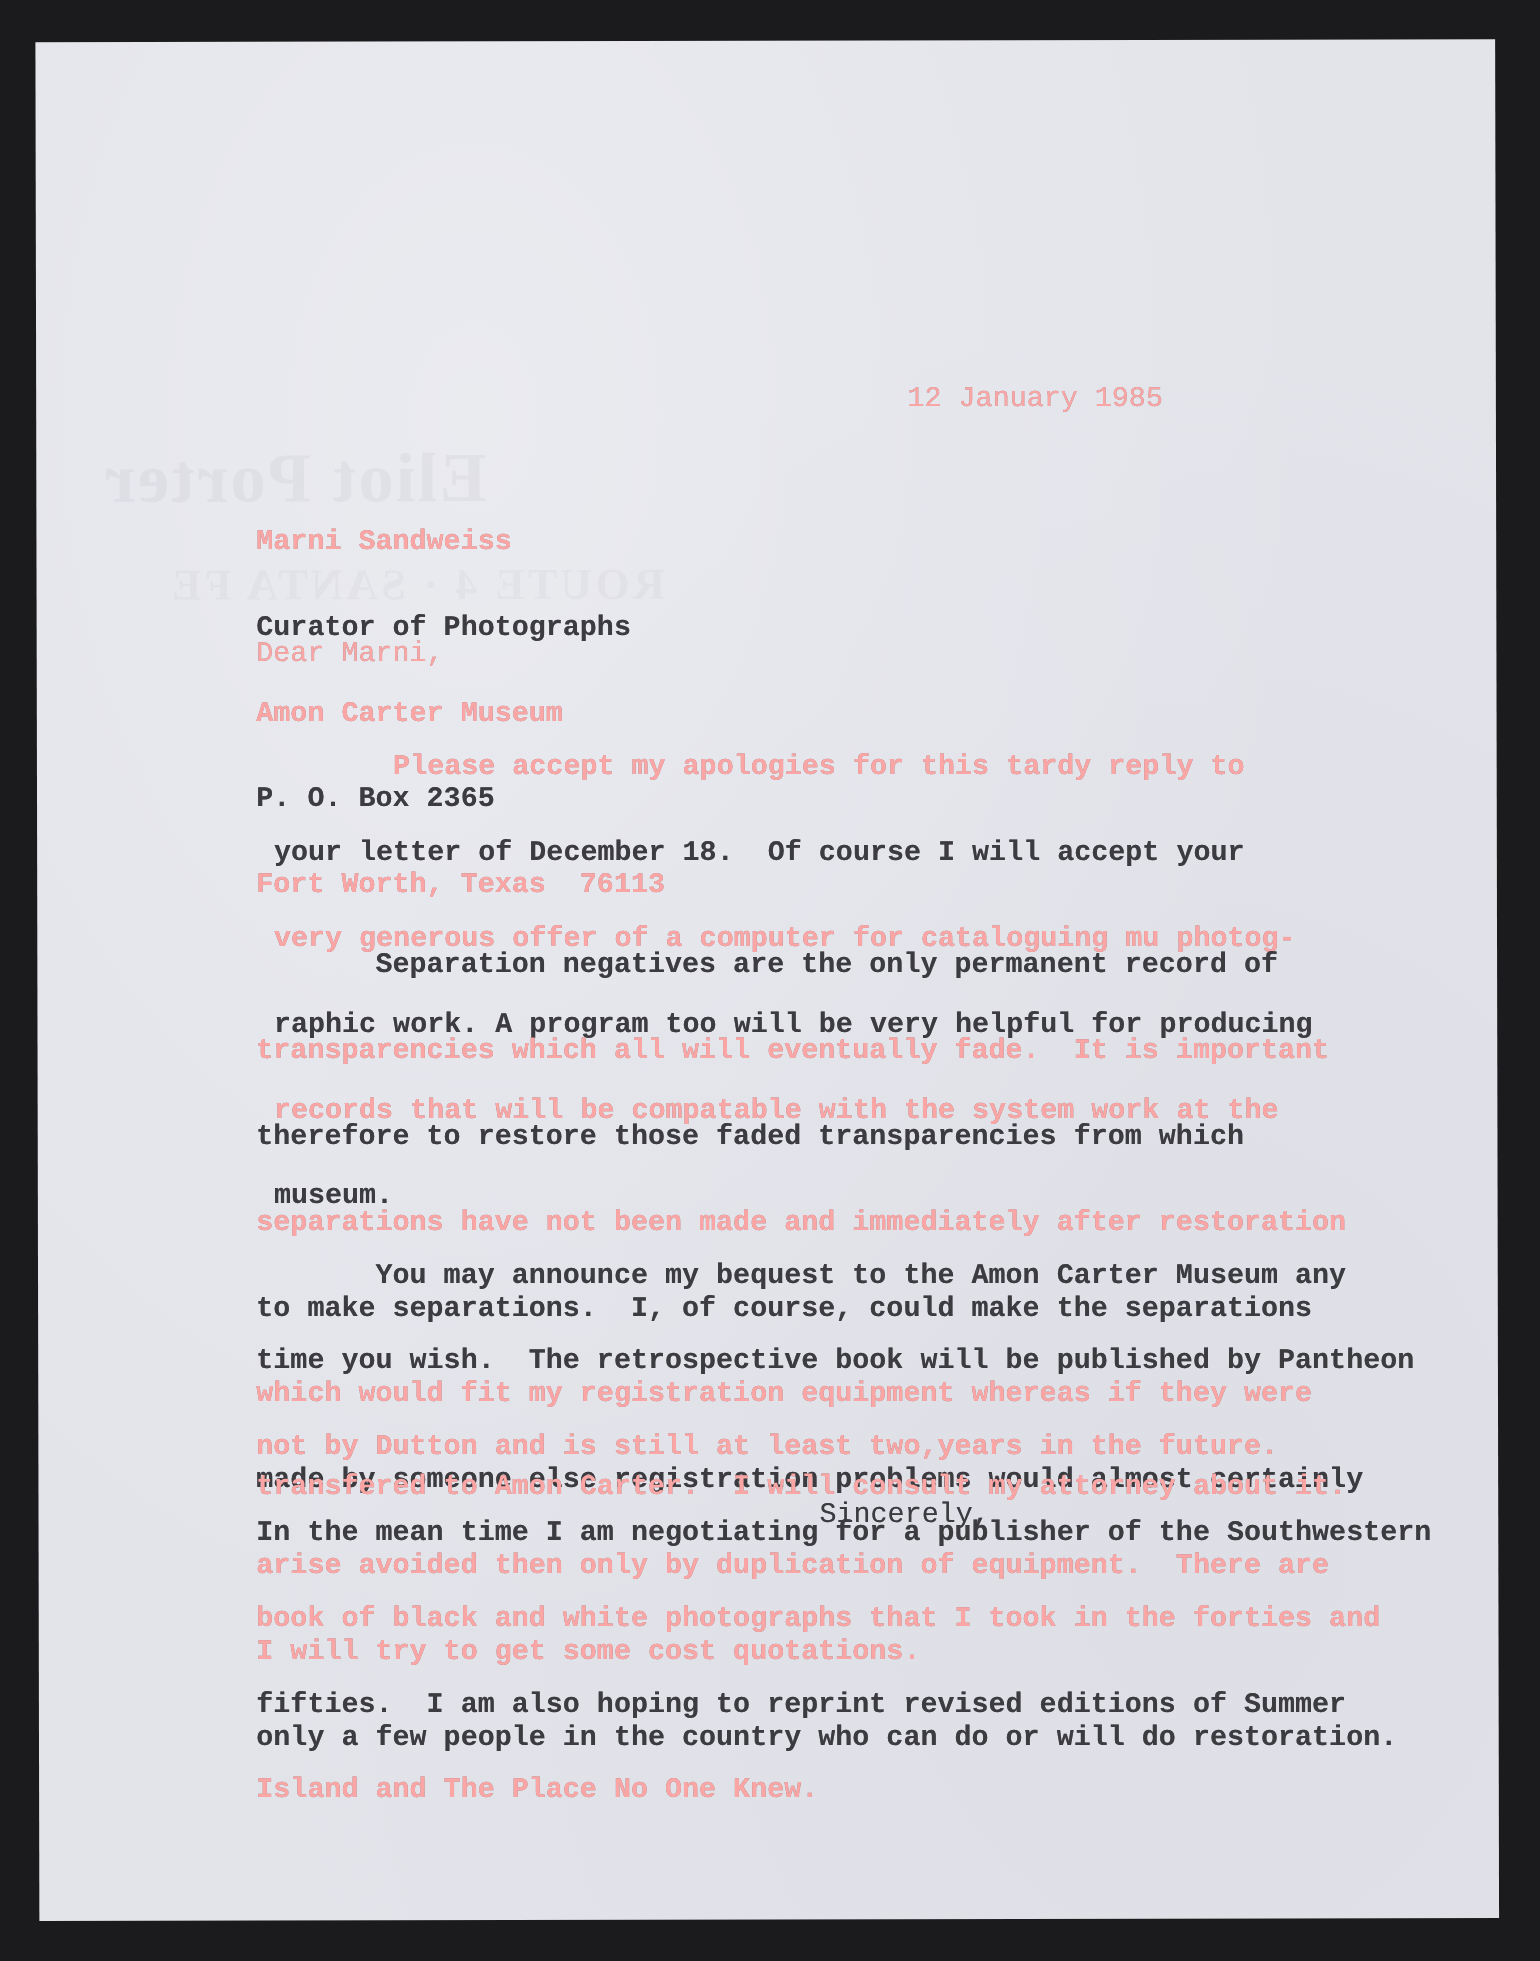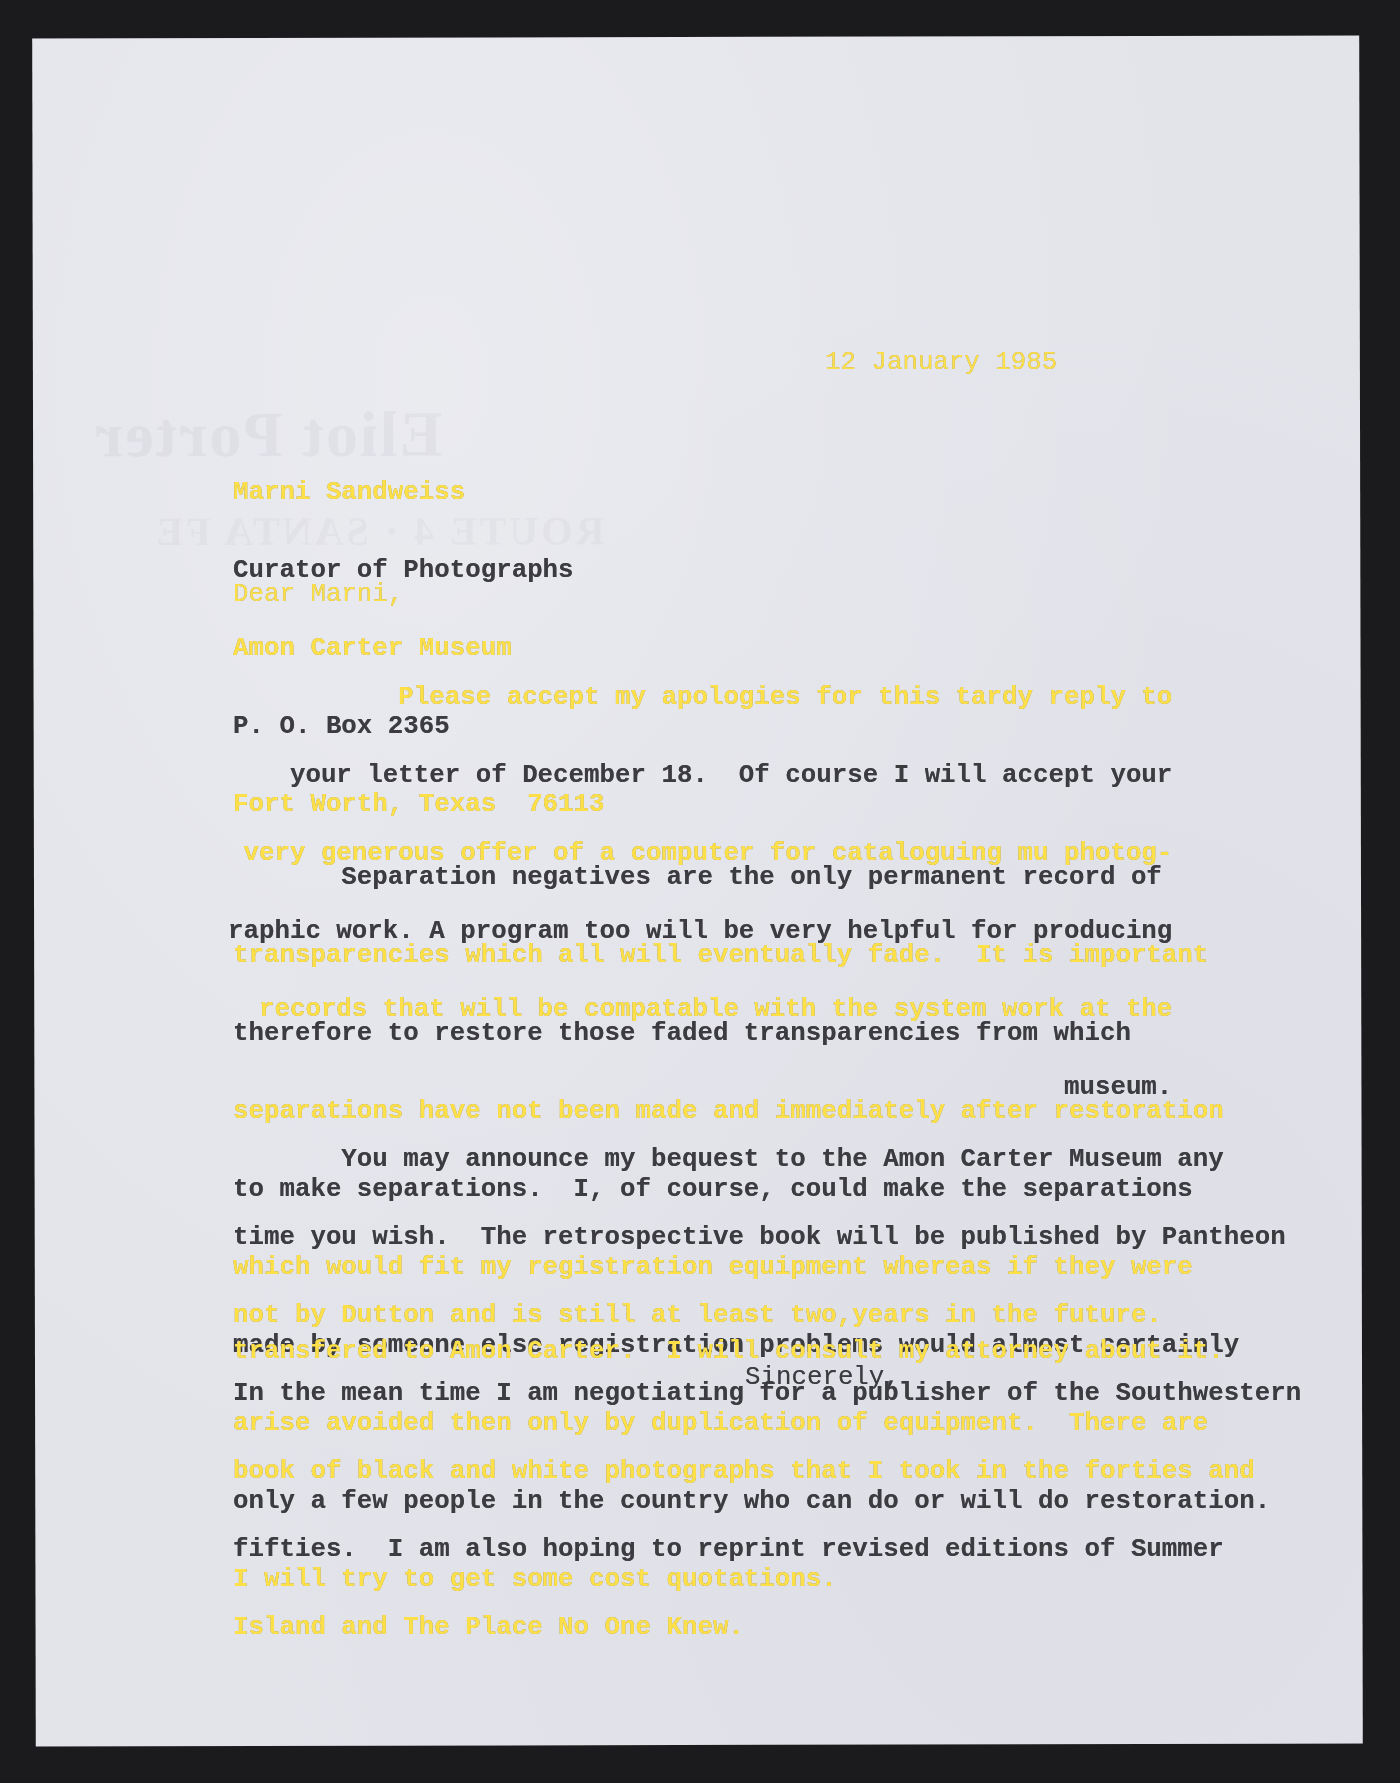--- a/index.html
+++ b/index.html
@@ -61,21 +61,21 @@
     color: #3b3b40;
     white-space: pre;
     margin: 0;
     text-shadow: 0 0 0.6px rgba(40,40,45,0.55);
   }
   .line {
     display: block;
     height: 26px;
     font-weight: bold;
   }
-  .dark { color: #fde047; }
+  .dark { color: #fca5a5; }
 </style>
 </head>
 <body>
 
 <div class="page">
   <div class="ghost">Eliot Porter</div>
   <div class="ghost2">ROUTE 4 · SANTA FE</div>
 </div>
 
 <div class="tw dark" style="left:825px; top:350px;">12 January 1985</div>
@@ -83,40 +83,40 @@
 <div class="tw" style="left:233px; top:428px;">
   <span class="line dark">Marni Sandweiss</span>
   <span class="line">Curator of Photographs</span>
   <span class="line dark">Amon Carter Museum</span>
   <span class="line">P. O. Box 2365</span>
   <span class="line dark">Fort Worth, Texas  76113</span>
 </div>
 
 <div class="tw dark" style="left:233px; top:582px;">Dear Marni,</div>
 
-<div class="tw" style="left:228px; top:633px;text-align:right;">
+<div class="tw" style="left:249px; top:633px;">
   <span class="line dark">       Please accept my apologies for this tardy reply to</span>
   <span class="line">your letter of December 18.  Of course I will accept your</span>
   <span class="line dark">very generous offer of a computer for cataloguing mu photog-</span>
   <span class="line">raphic work. A program too will be very helpful for producing</span>
   <span class="line dark">records that will be compatable with the system work at the</span>
   <span class="line">museum.</span>
 </div>
 
 <div class="tw" style="left:233px; top:813px;">
   <span class="line">       Separation negatives are the only permanent record of</span>
   <span class="line dark">transparencies which all will eventually fade.  It is important</span>
   <span class="line">therefore to restore those faded transparencies from which</span>
   <span class="line dark">separations have not been made and immediately after restoration</span>
   <span class="line">to make separations.  I, of course, could make the separations</span>
   <span class="line dark">which would fit my registration equipment whereas if they were</span>
   <span class="line">made by someone else registration problems would almost certainly</span>
   <span class="line dark">arise avoided then only by duplication of equipment.  There are</span>
+  <span class="line dark">I will try to get some cost quotations.</span>
   <span class="line">only a few people in the country who can do or will do restoration.</span>
-  <span class="line dark">I will try to get some cost quotations.</span>
 </div>
 
 <div class="tw" style="left:233px; top:1095px;">
   <span class="line">       You may announce my bequest to the Amon Carter Museum any</span>
   <span class="line">time you wish.  The retrospective book will be published by Pantheon</span>
   <span class="line dark">not by Dutton and is still at least two,years in the future.</span>
   <span class="line">In the mean time I am negotiating for a publisher of the Southwestern</span>
   <span class="line dark">book of black and white photographs that I took in the forties and</span>
   <span class="line">fifties.  I am also hoping to reprint revised editions of Summer</span>
   <span class="line dark">Island and The Place No One Knew.</span>

